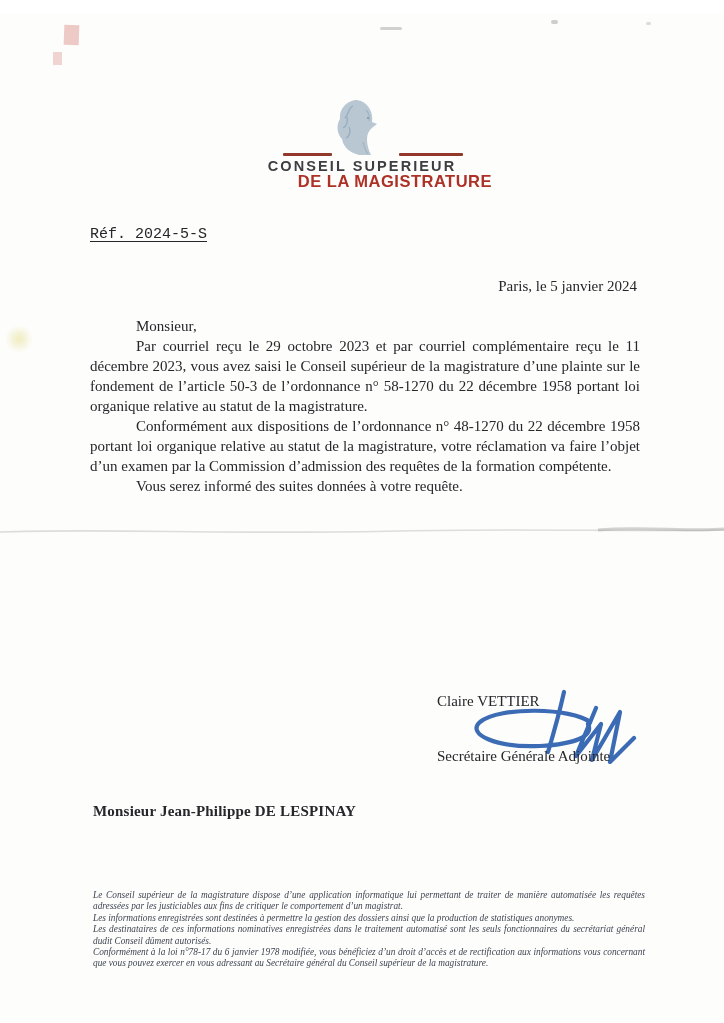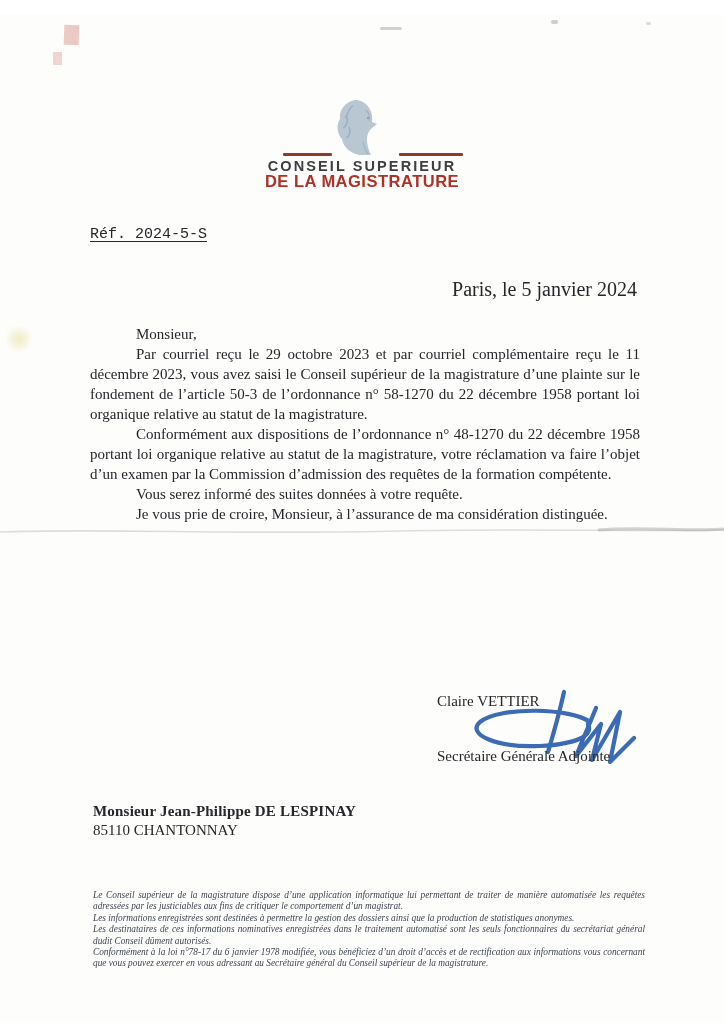--- a/index.html
+++ b/index.html
@@ -13,29 +13,29 @@
   .bust{position:absolute;left:71px;top:0;width:52px;height:57px;}
   .rule{position:absolute;height:3px;background:#93392b;top:55px;border-radius:1px;}
   .rule-left{left:21px;width:49px;}
   .rule-right{left:137px;width:64px;}
   .org1{
     position:absolute;top:60px;left:-30px;width:260px;text-align:center;
     font-family:"Liberation Sans", sans-serif;font-weight:700;
     font-size:14.5px;letter-spacing:2.1px;color:#3d3d42;white-space:nowrap;
   }
   .org2{
-    position:absolute;top:74px;left:-30px;width:260px;text-align:center;
+    position:absolute;top:74px;left:-30px;width:260px;text-align:right;
     font-family:"Liberation Sans", sans-serif;font-weight:700;
     font-size:16.5px;letter-spacing:0.5px;color:#ad3126;white-space:nowrap;
   }
   
   .ref{position:absolute;left:90px;top:212px;font-size:15px;text-decoration:underline;text-underline-offset:3px;font-family:Liberation Mono, monospace;}
-  .dateline{position:absolute;right:87px;top:264px;font-size:20px;text-align:center;}
+  .dateline{position:absolute;right:87px;top:264px;font-size:15px;text-align:center;}
   
-  .body{position:absolute;left:90px;top:310px;width:550px;font-size:15px;line-height:20px;text-align:justify;}
+  .body{position:absolute;left:90px;top:302px;width:550px;font-size:15px;line-height:20px;text-align:justify;}
   .body p{margin:0;text-indent:46px;}
   .sal{text-align:left;}
   .p1{margin-top:33px;}
   .p2{margin-top:12px;}
   .p3{margin-top:17px;}
   .p4{margin-top:12px;}
   .p5{margin-top:16px;}
   
   .sig-name{position:absolute;left:437px;top:679px;font-size:15px;}
   .sig-title{position:absolute;left:437px;top:734px;font-size:15px;}
@@ -97,36 +97,34 @@
   </header>
 
   <div class="ref">Réf. 2024-5-S</div>
   <div class="dateline">Paris, le 5 janvier 2024</div>
 
   <div class="body">
     <p class="sal">Monsieur,</p>
     <p class="p1">Par courriel reçu le 29 octobre 2023 et par courriel complémentaire reçu le 11 décembre 2023, vous avez saisi le Conseil supérieur de la magistrature d’une plainte sur le fondement de l’article 50-3 de l’ordonnance n° 58-1270 du 22 décembre 1958 portant loi organique relative au statut de la magistrature.</p>
     <p class="p3">Conformément aux dispositions de l’ordonnance n° 48-1270 du 22 décembre 1958 portant loi organique relative au statut de la magistrature, votre réclamation va faire l’objet d’un examen par la Commission d’admission des requêtes de la formation compétente.</p>
     <p class="p4">Vous serez informé des suites données à votre requête.</p>
-    <p class="p5">Je vous prie de croire, Monsieur, à l’assurance de ma considération distinguée.</p>
   </div>
 
   <div class="sig-name">Claire VETTIER</div>
   <svg class="sig-ink" viewBox="0 0 200 92">
     <g stroke="#2b5fae" stroke-width="4.2" fill="none" stroke-linecap="round" stroke-linejoin="round" opacity=".92">
       <path d="M116 10 C112 28, 106 50, 100 70"></path>
       <path d="M142 40 C124 26, 52 24, 32 40 C18 52, 48 66, 92 64 C128 62, 146 54, 140 42"></path>
       <path d="M148 26 L128 74 L153 42 L144 78 L172 30 L162 80 L186 56"></path>
     </g>
   </svg>
   <div class="sig-title">Secrétaire Générale Adjointe</div>
 
   <div class="rcpt">
     <div class="name">Monsieur Jean-Philippe DE LESPINAY</div>
-    <div>85110 CHANTONNAY</div>
   </div>
 
   <div class="notes">
     <p>Le Conseil supérieur de la magistrature dispose d’une application informatique lui permettant de traiter de manière automatisée les requêtes adressées par les justiciables aux fins de critiquer le comportement d’un magistrat.</p>
     <p>Les informations enregistrées sont destinées à permettre la gestion des dossiers ainsi que la production de statistiques anonymes.</p>
     <p>Les destinataires de ces informations nominatives enregistrées dans le traitement automatisé sont les seuls fonctionnaires du secrétariat général dudit Conseil dûment autorisés.</p>
     <p>Conformément à la loi n°78-17 du 6 janvier 1978 modifiée, vous bénéficiez d’un droit d’accès et de rectification aux informations vous concernant que vous pouvez exercer en vous adressant au Secrétaire général du Conseil supérieur de la magistrature.</p>
   </div>
 
 

